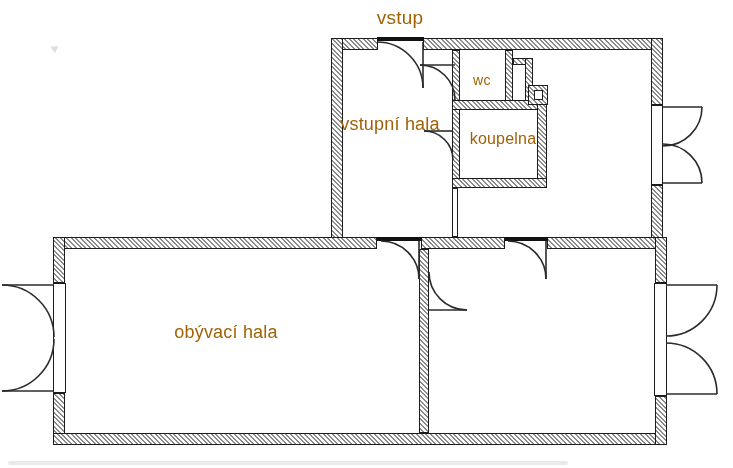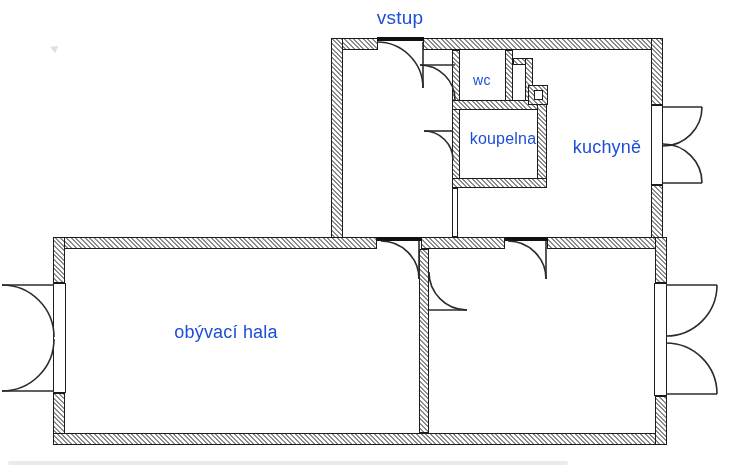--- a/index.html
+++ b/index.html
@@ -23,21 +23,21 @@
     position:absolute;box-sizing:border-box;
     border:1px solid var(--wall-border);
     background:#ffffff;
   }
   .winrect{
     position:absolute;box-sizing:border-box;
     border:1px solid var(--wall-border);
     background:#ffffff;
   }
   .label{
-    position:absolute;color:#1d4ed8;font-size:18px;line-height:1.35;
+    position:absolute;color:#a16207;font-size:18px;line-height:1.35;
     text-align:center;letter-spacing:0.2px;
   }
   .label.small{font-size:14px;font-weight:normal;letter-spacing:0.5px;}
   .label.mid{font-size:16px;}
   svg.overlay{
     position:absolute;left:0;top:0;width:733px;height:468px;
     pointer-events:none;color:var(--ink);
   }
   svg.overlay path, svg.overlay line{stroke:currentColor;stroke-width:1.6;fill:none;}
   .shadow-strip{
@@ -119,19 +119,19 @@
     <path d="M717,394 A51,51 0 0 0 666,343"></path>
 
     <line x1="663" y1="107" x2="702" y2="107"></line>
     <path d="M702,107 A39,39 0 0 1 663,146"></path>
     <line x1="663" y1="183" x2="702" y2="183"></line>
     <path d="M702,183 A39,39 0 0 0 663,144"></path>
   </svg>
 
   <div class="label" style="left:360px;top:5px;width:80px;font-size:19px;">vstup</div>
   <div class="label small" style="left:460px;top:71px;width:44px;">wc</div>
+  <div class="label" style="left:333px;top:112px;width:114px;">vstupní hala</div>
   <div class="label mid" style="left:452px;top:128px;width:102px;">koupelna</div>
-  <div class="label" style="left:557px;top:135px;width:100px;">kuchyně</div>
   <div class="label" style="left:136px;top:320px;width:180px;">obývací hala</div>
 
   <div class="cursor-artifact" style="left:52px;top:44px;"></div>
   <div class="shadow-strip" style="left:8px;top:461px;width:560px;height:4px;"></div>
 </div>
 
 </body></html>

